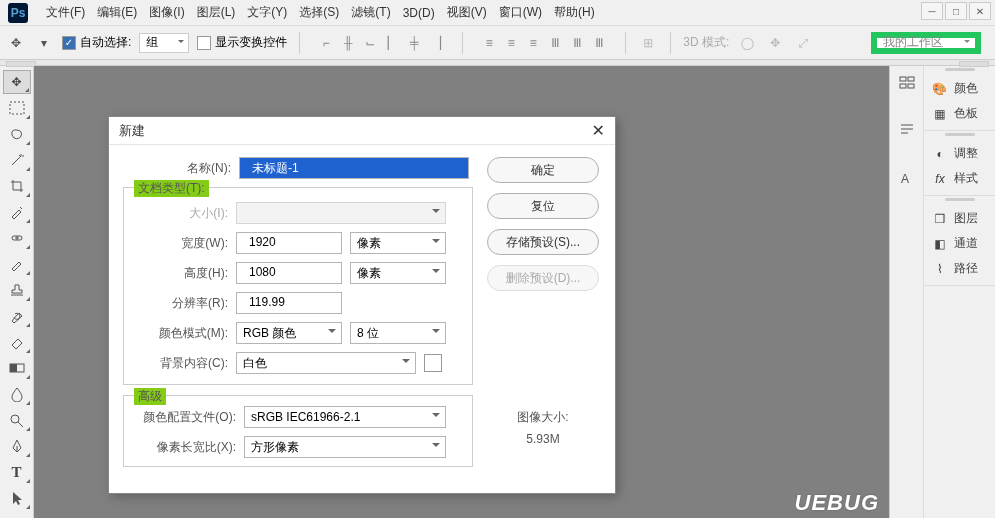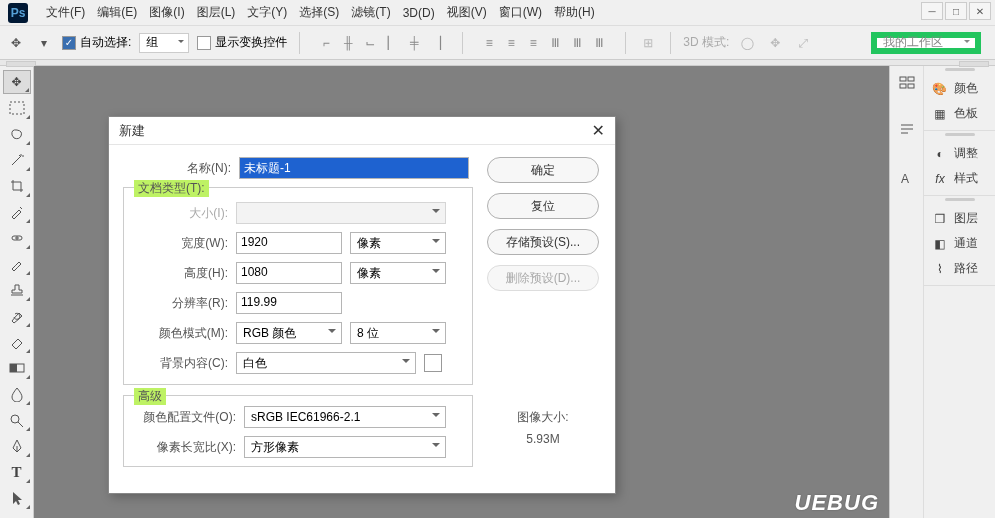--- a/index.html
+++ b/index.html
@@ -59,28 +59,28 @@
 .dialog { position: absolute; left: 108px; top: 116px; width: 508px; height: 378px; background: #fff; border: 1px solid #888; box-shadow: 3px 3px 10px rgba(0,0,0,0.25); }
 .dialog-title { height: 28px; display: flex; align-items: center; justify-content: space-between; padding: 0 10px; border-bottom: 1px solid #e5e5e5; }
 .dialog-title .title-text { font-size: 13px; color: #333; }
 .dialog-title .close-x { font-size: 16px; cursor: pointer; color: #333; }
 .dialog-body { padding: 12px 14px 10px 14px; position: relative; height: calc(100% - 28px); }
 
 .form-area { width: 350px; }
 .frow { display: flex; align-items: center; margin-bottom: 8px; }
 .frow .flabel { width: 116px; text-align: right; padding-right: 8px; color: #555; }
 .frow .flabel.muted { color: #aaa; }
-.finput { border: 1px solid #b5b5b5; background: #fff; height: 22px; padding: 2px 4px; }
+.finput { border: 1px solid #b5b5b5; background: #fff; height: 22px; padding: 2px 12px; }
 .finput.sel { background: #1e62d0; color: #fff; }
 .fselect { border: 1px solid #b5b5b5; background: #fff; height: 22px; padding: 2px 18px 2px 6px; position: relative; display: flex; align-items: center; }
 .fselect::after { content: ""; position: absolute; right: 5px; top: 50%; transform: translateY(-50%); border: 4px solid transparent; border-top-color: #666; }
 .fselect.disabled { background: #f3f3f3; color: #aaa; border-color: #d5d5d5; }
 
 .fieldset { border: 1px solid #ccc; padding: 10px 8px 6px 8px; margin-top: 2px; position: relative; }
-.fieldset .legend { position: absolute; top: -8px; left: 10px; background: #bef264; padding: 0 4px; color: #555; }
+.fieldset .legend { position: absolute; top: -8px; left: 10px; background: #84cc16; padding: 0 4px; color: #555; }
 
 .color-swatch { width: 18px; height: 18px; border: 1px solid #999; background: #fff; margin-left: 8px; }
 
 .side-buttons { position: absolute; right: 16px; top: 12px; width: 112px; display: flex; flex-direction: column; gap: 10px; align-items: center; }
 .dlg-btn { width: 100%; height: 26px; border: 1px solid #b0b0b0; border-radius: 13px; background: #f7f7f7; display: flex; align-items: center; justify-content: center; color: #333; cursor: pointer; }
 .dlg-btn.disabled { color: #aaa; border-color: #ddd; }
 
 .image-size { position: absolute; right: 16px; top: 264px; width: 112px; text-align: center; color: #555; }
 .image-size .is-label { display: block; margin-bottom: 6px; }
 

